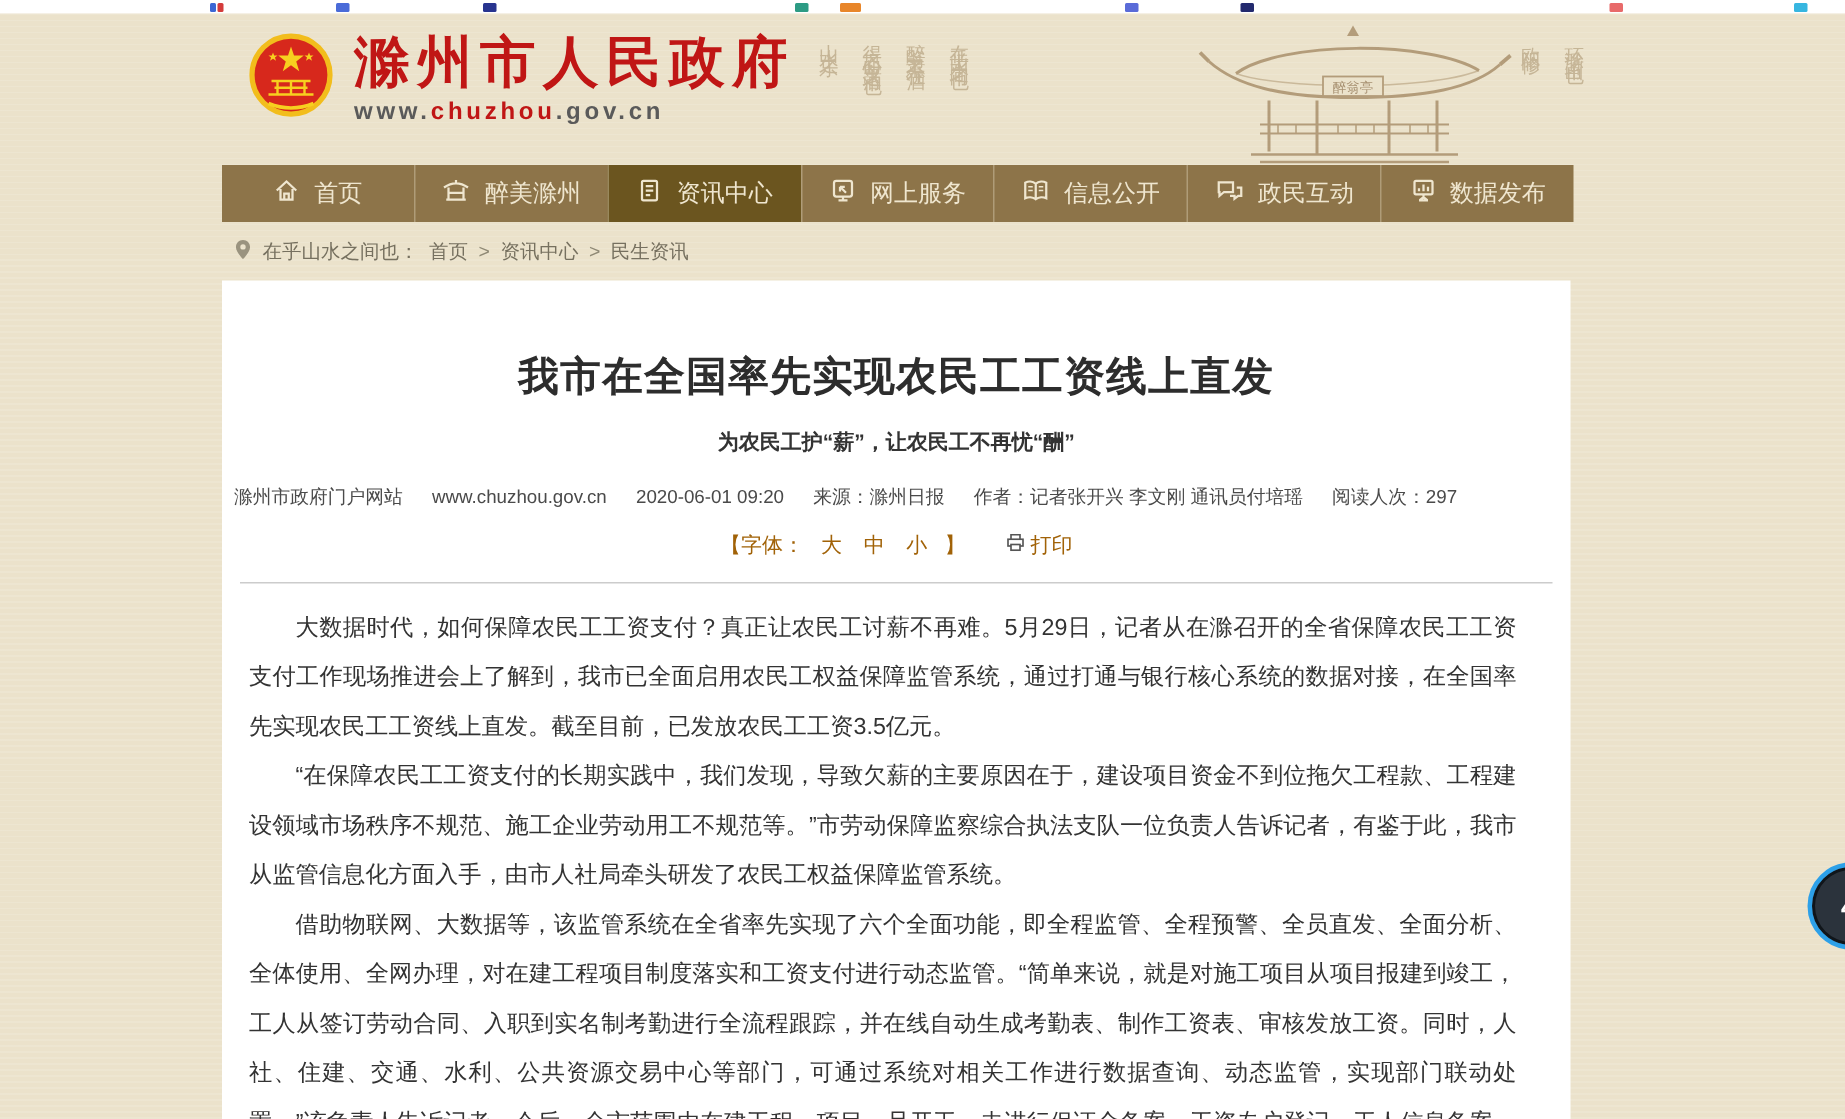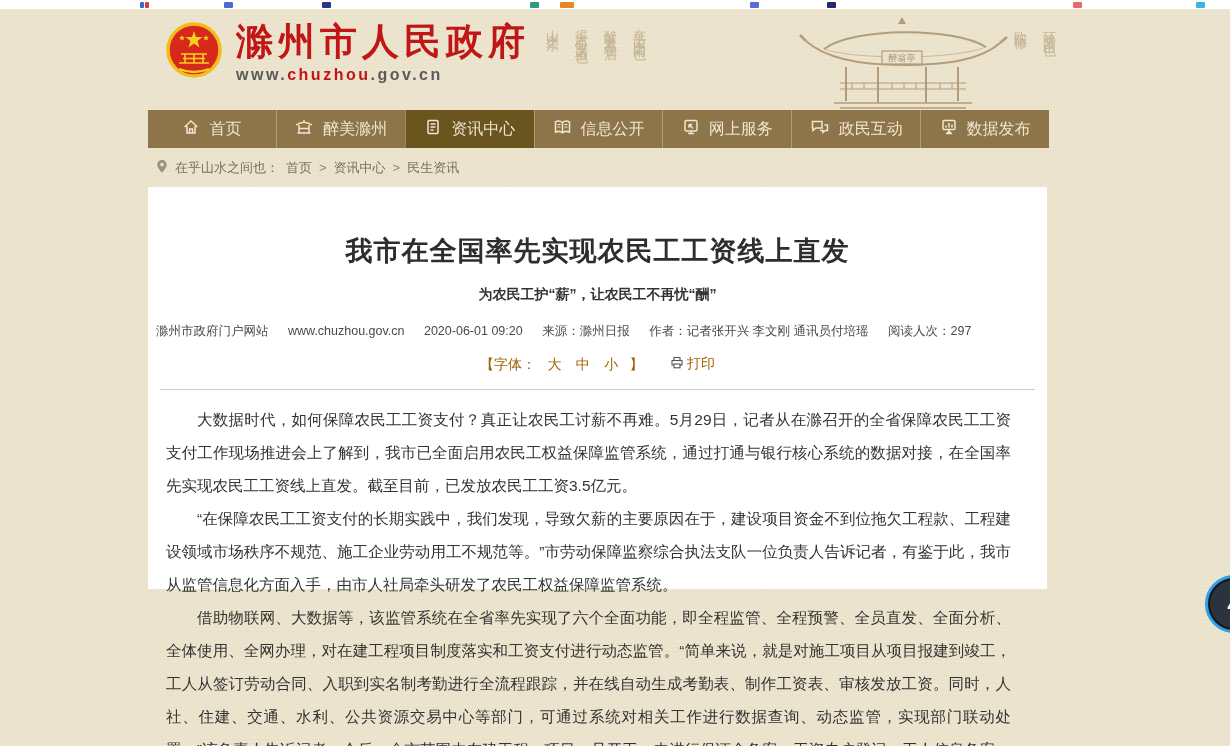--- a/index.html
+++ b/index.html
@@ -37,21 +37,21 @@
   .nav-item.active { background:#6b551f; }
   .nav-item svg { flex:0 0 auto; }
 
   
   .breadcrumb { position:absolute; left:148px; top:139px; width:901px; height:39px;
         display:flex; align-items:center; gap:7px; color:#76705f; font-size:13px; padding-left:8px; }
   .breadcrumb a { color:#76705f; text-decoration:none; cursor:pointer; }
   .crumb-sep { color:#8f8975; }
 
   
-  .content { position:absolute; left:148px; top:178px; width:899px; height:402px; background:#fff; }
+  .content { position:absolute; left:148px; top:178px; width:899px; height:559px; background:#fff; }
   .article-title { margin-top:46px; text-align:center; font-size:27px; font-weight:bold; color:#2d2d2d; letter-spacing:1px; }
   .article-subtitle { margin-top:17px; text-align:center; font-size:14px; font-weight:bold; color:#333; }
   .article-meta { margin-top:19px; font-size:12.5px; color:#4a4a4a; }
   .article-meta span { margin:0 8px; }
   .font-controls { margin-top:15px; text-align:center; font-size:14px; color:#a16207;font-family:Liberation Mono, monospace; }
   .font-controls .size-btn { cursor:pointer; margin:0 3px; }
   .print-btn { margin-left:18px; cursor:pointer; display:inline-flex; align-items:center; gap:3px; }
   .divider { margin:15px 12px 0 12px; border-top:1px solid #ccc; }
   .article-body { margin:13px 36px 0 18px; font-size:15.5px; line-height:33px; color:#333; text-align:justify; }
   .article-body p { text-indent:2em; }
@@ -140,33 +140,33 @@
       <span>醉美滁州</span>
     </div>
     <div class="nav-item active">
       <span><svg width="18" height="18" viewBox="0 0 18 18" fill="none" stroke="#efe6cf" stroke-width="1.5">
             <rect x="4" y="2.5" width="10" height="13" rx="1"></rect>
             <path d="M6.5 6 H11.5 M6.5 9 H11.5 M6.5 12 H9.5"></path>
           </svg></span>
       <span>资讯中心</span>
     </div>
     <div class="nav-item">
+      <span><svg width="18" height="18" viewBox="0 0 18 18" fill="none" stroke="#efe6cf" stroke-width="1.5">
+            <rect x="3" y="2.5" width="12" height="10.5" rx="1.5"></rect>
+            <path d="M11 10.5 L7 6.5 M7 6.5 h3.2 M7 6.5 v3.2"></path>
+            <path d="M9 13 v2 M6 15.5 h6"></path>
+          </svg></span>
+      <span>网上服务</span>
+    </div>
+    <div class="nav-item">
       <span><svg width="19" height="18" viewBox="0 0 19 18" fill="none" stroke="#efe6cf" stroke-width="1.5">
             <path d="M9.5 4.5 C7.5 2.8 4.5 2.8 2.5 3.8 V14.2 C4.5 13.2 7.5 13.2 9.5 14.8 C11.5 13.2 14.5 13.2 16.5 14.2 V3.8 C14.5 2.8 11.5 2.8 9.5 4.5 V14.5"></path>
             <path d="M4.5 6.5 H7.5 M4.5 9 H7.5 M11.5 6.5 H14.5 M11.5 9 H14.5" stroke-width="1"></path>
           </svg></span>
       <span>信息公开</span>
-    </div>
-    <div class="nav-item">
-      <span><svg width="18" height="18" viewBox="0 0 18 18" fill="none" stroke="#efe6cf" stroke-width="1.5">
-            <rect x="3" y="2.5" width="12" height="10.5" rx="1.5"></rect>
-            <path d="M11 10.5 L7 6.5 M7 6.5 h3.2 M7 6.5 v3.2"></path>
-            <path d="M9 13 v2 M6 15.5 h6"></path>
-          </svg></span>
-      <span>网上服务</span>
     </div>
     <div class="nav-item">
       <span><svg width="20" height="18" viewBox="0 0 20 18" fill="none" stroke="#efe6cf" stroke-width="1.5">
             <path d="M2.5 3.5 h9.5 v6.5 h-6 l-3 2.5 v-2.5 h-0.5 z"></path>
             <path d="M14.5 7 h3 v5.5 h-2 l-2.5 2 v-2 h-3"></path>
           </svg></span>
       <span>政民互动</span>
     </div>
     <div class="nav-item">
       <span><svg width="18" height="18" viewBox="0 0 18 18" fill="none" stroke="#efe6cf" stroke-width="1.5">

